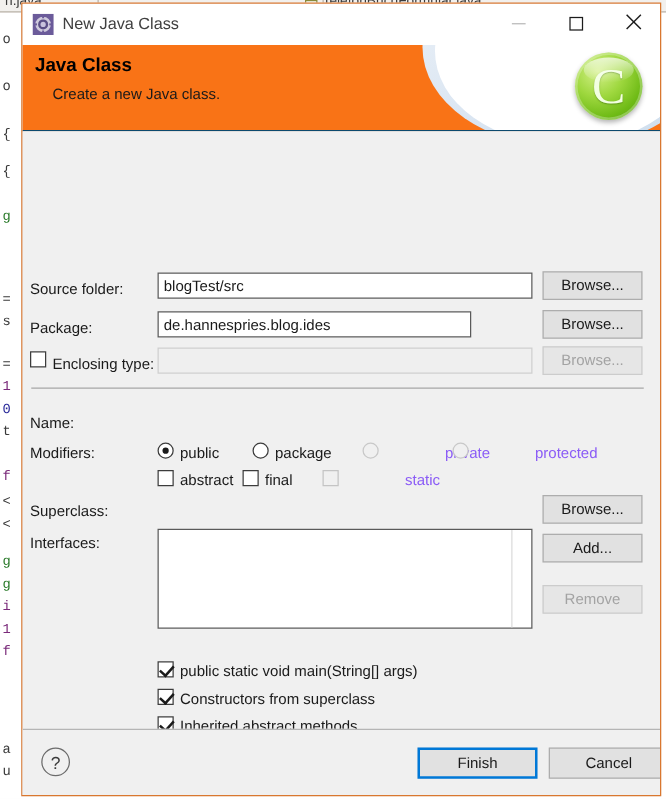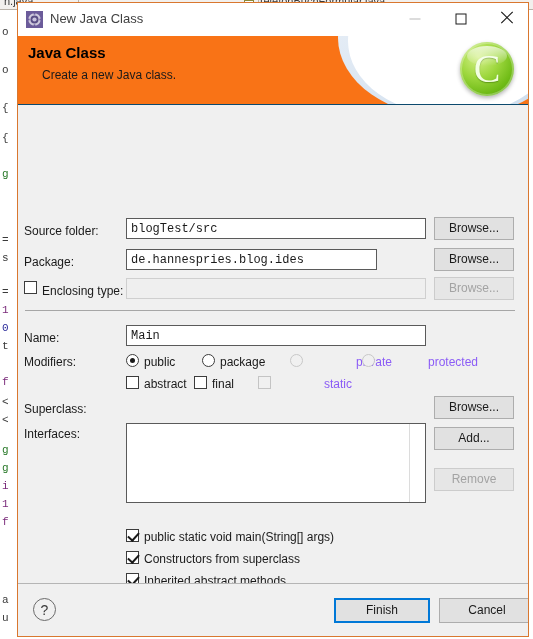--- a/index.html
+++ b/index.html
@@ -92,21 +92,21 @@
   }
 
   
   .body{position:relative;height:100%;background:#f0f0f0;}
   .lbl{position:absolute;font-size:12px;color:#1a1a1a;white-space:nowrap;}
   .lbl.dim{color:#8b5cf6;margin-left:48px;}
 
   .txt{
     position:absolute;height:21px;box-sizing:border-box;
     background:#ffffff;border:1px solid #5a5a5a;
-    font-family:Liberation Mono, monospace;font-size:12px;color:#1a1a1a;
+    font-family:Liberation Sans, sans-serif;font-size:12px;color:#1a1a1a;
     padding:0 4px;line-height:19px;outline:none;
   }
   .txt.disabled{background:#efefef;border:1px solid #cfcfcf;color:#9a9a9a;}
 
   .btn{
     position:absolute;box-sizing:border-box;
     background:#e1e1e1;border:1px solid #adadad;
     font-family:"Liberation Sans",sans-serif;font-size:12px;color:#1a1a1a;
     text-align:center;cursor:default;
   }
@@ -251,21 +251,20 @@
     <div class="btn" style="left:416px;top:143px;width:80px;height:23px;line-height:21px">Browse...</div>
 
     <div class="cb" style="left:6px;top:176px"></div>
     <div class="lbl" style="left:24px;top:179px">Enclosing type:</div>
     <input class="txt disabled" style="left: 108px; top: 173px; width: 300px;" disabled="" value="">
     <div class="btn disabled" style="left:416px;top:172px;width:80px;height:23px;line-height:21px">Browse...</div>
 
     <div class="sep" style="left:7px;top:205px;width:490px"></div>
 
     <div class="lbl" style="left:6px;top:226px">Name:</div>
-    <input class="txt" style="left: 108px; top: 220px; width: 300px;" value="Main">
 
     <div class="lbl" style="left:6px;top:250px">Modifiers:</div>
 
     <div class="rb checked" style="left:108px;top:249px"></div>
     <div class="lbl" style="left:126px;top:250px">public</div>
 
     <div class="rb" style="left:184px;top:249px"></div>
     <div class="lbl" style="left:202px;top:250px">package</div>
 
     <div class="rb disabled" style="left:272px;top:249px"></div>

